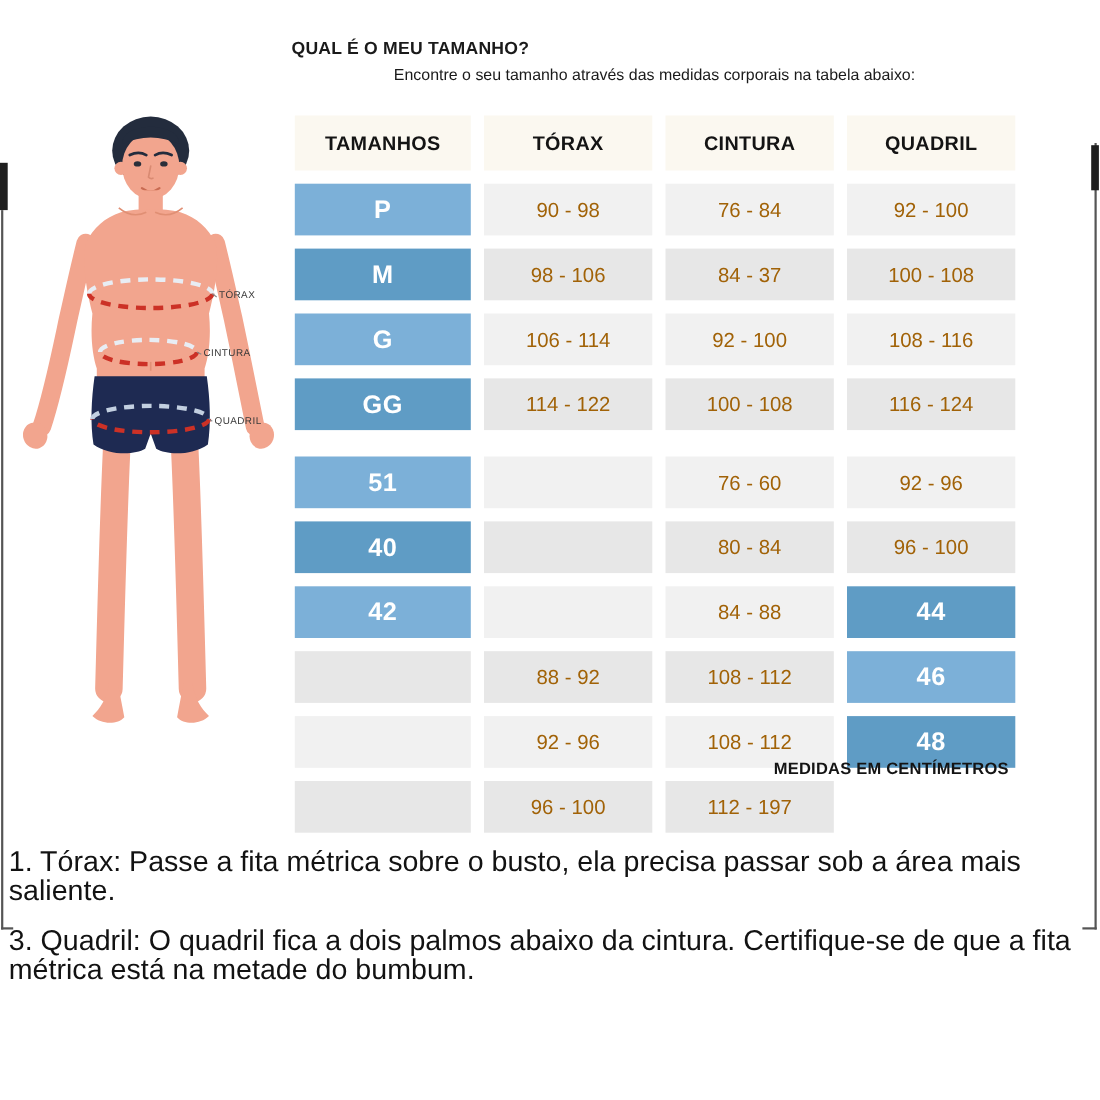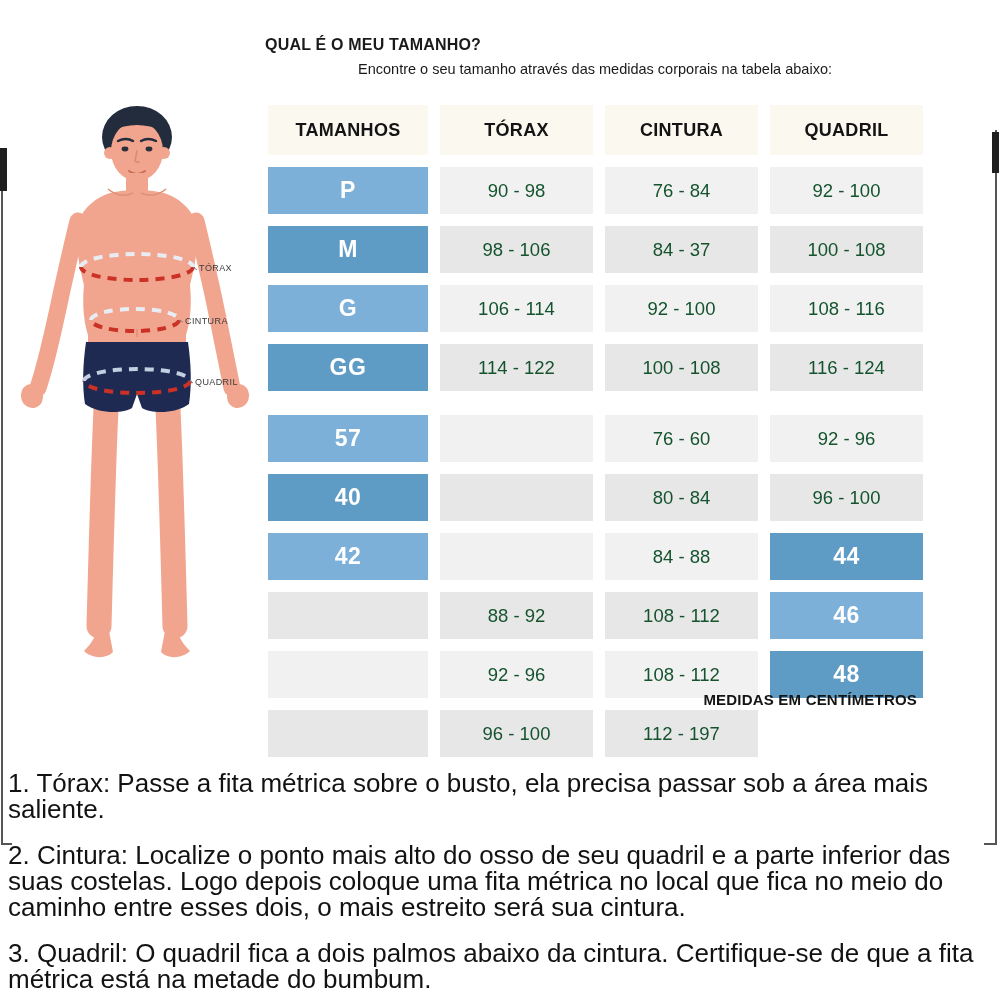--- a/index.html
+++ b/index.html
@@ -26,21 +26,21 @@
     letter-spacing:.3px;
   }
   .scell{
     height:47px;display:flex;align-items:center;justify-content:center;
     color:#ffffff;font-weight:bold;font-size:23px;letter-spacing:.5px;
   }
   .scell.light{background:#7cb0d8;}
   .scell.dark{background:#5f9cc5;}
   .dcell{
     height:47px;display:flex;align-items:center;justify-content:center;
-    font-size:18.5px;color:#14532d;
+    font-size:18.5px;color:#a16207;
   }
   .dcell.light{background:#f1f1f1;}
   .dcell.dark{background:#e7e7e7;}
   .spacer{grid-column:1/-1;height:0;}
   
   .unit-note{
     position:absolute;left:600px;top:691px;width:317px;text-align:right;
     font-size:15px;font-weight:bold;letter-spacing:.2px;color:#141414;
   }
   
@@ -75,21 +75,21 @@
     <div class="dcell dark">100 - 108</div>
     <div class="scell light">G</div>
     <div class="dcell light">106 - 114</div>
     <div class="dcell light">92 - 100</div>
     <div class="dcell light">108 - 116</div>
     <div class="scell dark">GG</div>
     <div class="dcell dark">114 - 122</div>
     <div class="dcell dark">100 - 108</div>
     <div class="dcell dark">116 - 124</div>
     <div class="spacer"></div>
-    <div class="scell light">57</div>
+    <div class="scell light">51</div>
     <div class="dcell light"></div>
     <div class="dcell light">76 - 60</div>
     <div class="dcell light">92 - 96</div>
     <div class="scell dark">40</div>
     <div class="dcell dark"></div>
     <div class="dcell dark">80 - 84</div>
     <div class="dcell dark">96 - 100</div>
     <div class="scell light">42</div>
     <div class="dcell light"></div>
     <div class="dcell light">84 - 88</div>
@@ -169,21 +169,20 @@
     <path d="M190,288 L193,290" stroke="#888" stroke-width="1"></path>
 
     <text x="199" y="178" font-size="9" fill="#3a3a3a" letter-spacing="0.4">TÓRAX</text>
     <text x="185" y="231" font-size="9" fill="#3a3a3a" letter-spacing="0.4">CINTURA</text>
     <text x="195" y="292" font-size="9" fill="#3a3a3a" letter-spacing="0.4">QUADRIL</text>
   </svg>
 </div>
 
 <div class="instructions">
   <p>1. Tórax: Passe a fita métrica sobre o busto, ela precisa passar sob a área mais saliente.</p>
-  <p>2. Cintura: Localize o ponto mais alto do osso de seu quadril e a parte inferior das suas costelas. Logo depois coloque uma fita métrica no local que fica no meio do caminho entre esses dois, o mais estreito será sua cintura.</p>
   <p>3. Quadril: O quadril fica a dois palmos abaixo da cintura. Certifique-se de que a fita métrica está na metade do bumbum.</p>
 </div>
 
 <div class="thumb" style="left:0;top:148;width:7px;height:43px;left:0px;top:148px;"></div>
 <div class="edge" style="left:1px;top:191px;width:2px;height:654px;"></div>
 <div class="edge" style="left:1px;top:843px;width:11px;height:2px;"></div>
 <div class="edge" style="left:995px;top:130px;width:2px;height:715px;"></div>
 <div class="thumb" style="left:992px;top:132px;width:7px;height:41px;"></div>
 <div class="edge" style="left:984px;top:843px;width:13px;height:2px;"></div>
 

